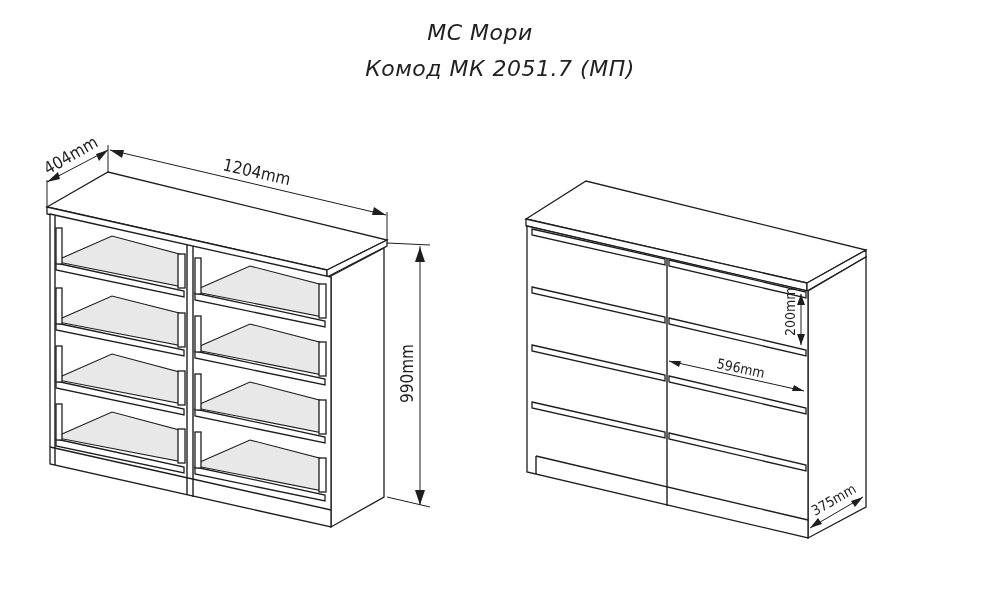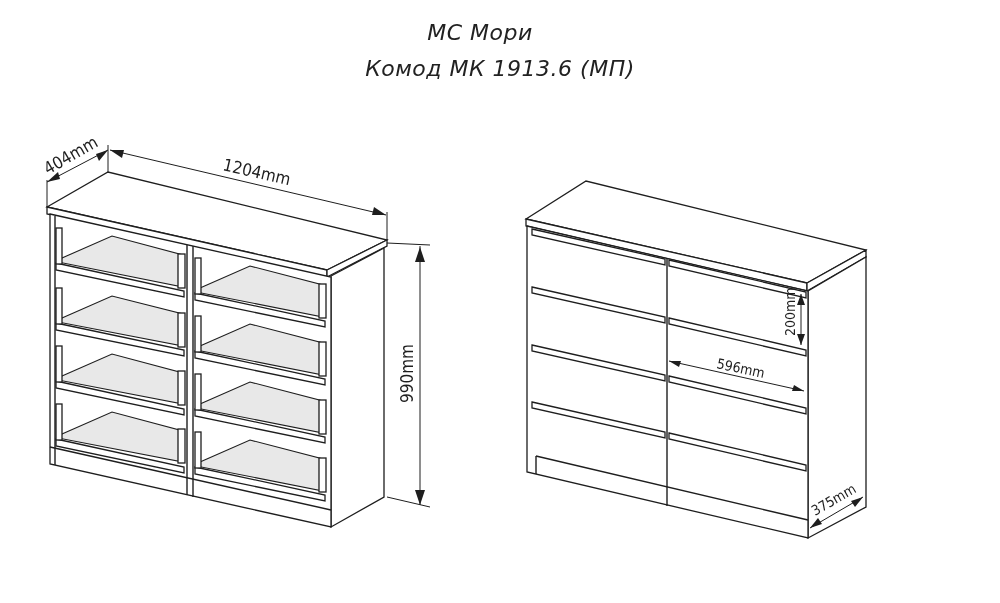--- a/index.html
+++ b/index.html
@@ -12,21 +12,21 @@
   .face { fill: #ffffff; stroke: #1e1e1e; stroke-width: 1.3; }
   .shelf { fill: #e8e8e8; stroke: #1e1e1e; stroke-width: 1.1; }
   .dim { stroke: #1e1e1e; stroke-width: 1; fill: none; }
   .dimtxt { font-family: "DejaVu Sans Condensed", "DejaVu Sans", sans-serif; fill: #1e1e1e; }
   .arrow { fill: #1e1e1e; }
 </style>
 </head>
 <body>
 
 <div class="title t1">МС Мори</div>
-<div class="title t2">Комод МК 1913.6 (МП)</div>
+<div class="title t2">Комод МК 2051.7 (МП)</div>
 
 <svg width="1000" height="603" viewBox="0 0 1000 603">
 
   <g>
 
     <polygon class="face" points="47,207 108,172 387,240 327,270"></polygon>
     <polygon class="face" points="47,207 327,270 327,277 47,214"></polygon>
     <polygon class="face" points="327,270 387,240 387,246 327,277"></polygon>
 
     <polygon class="face" points="331,276 384,248 384,497 331,527"></polygon>

